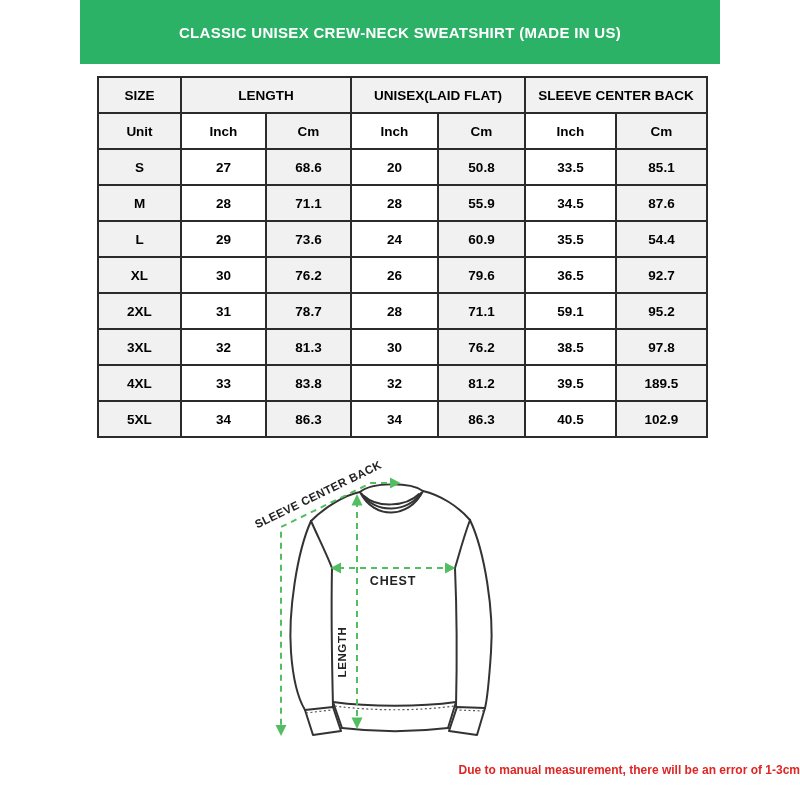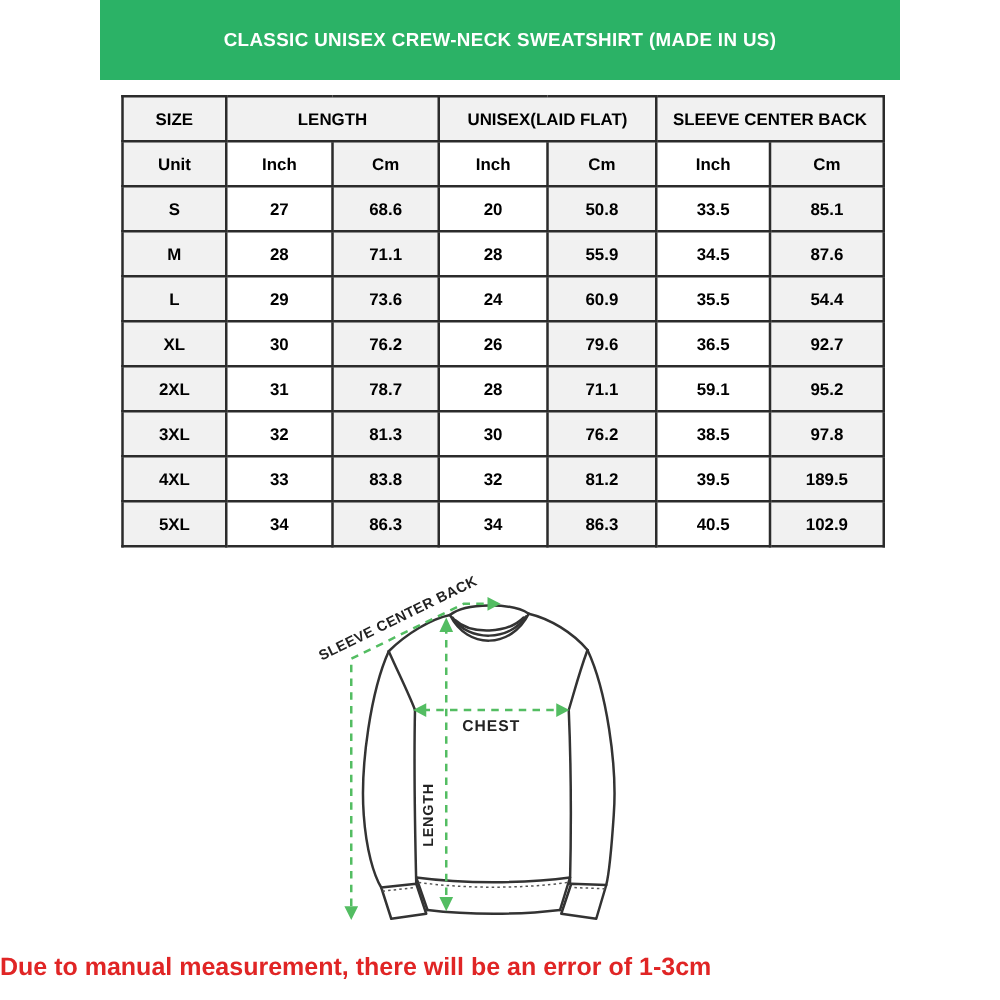--- a/index.html
+++ b/index.html
@@ -27,22 +27,22 @@
     text-align:center;vertical-align:middle;font-weight:bold;font-size:13.5px;background:#fff;}
   .size-chart thead tr.group-row th{background:var(--cell-shade,#F1F1F1);background:var(--cell_shade);}
   .size-chart tr.unit-row th:nth-child(odd){background:var(--cell_shade);}
   .size-chart tbody td:nth-child(odd){background:var(--cell_shade);}
 
   
   svg.diagram{position:absolute;left:255px;top:455px;width:300px;height:300px;}
   svg.diagram text{font-family:"Liberation Sans",sans-serif;font-weight:bold;fill:#222;}
 
   
-  .footnote{position:absolute;left:0;top:763px;width:100%;text-align:left;
-    color:var(--note_red);font-size:20px;font-weight:bold;}
+  .footnote{position:absolute;left:0;top:763px;width:100%;text-align:right;
+    color:var(--note_red);font-size:12px;font-weight:bold;}
 </style>
 </head>
 <body>
 
 <div class="page">
 
   <header class="banner">
     <h1>CLASSIC UNISEX CREW-NECK SWEATSHIRT (MADE IN US)</h1>
   </header>
 

